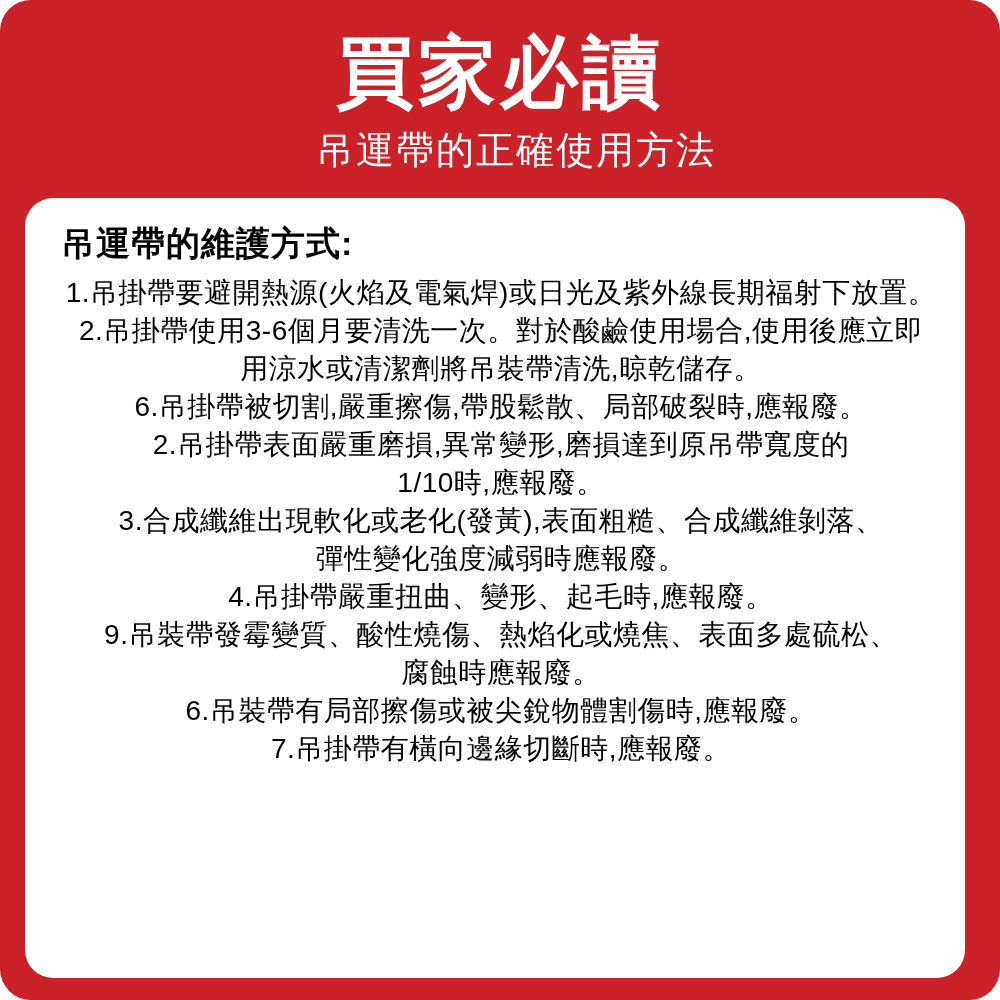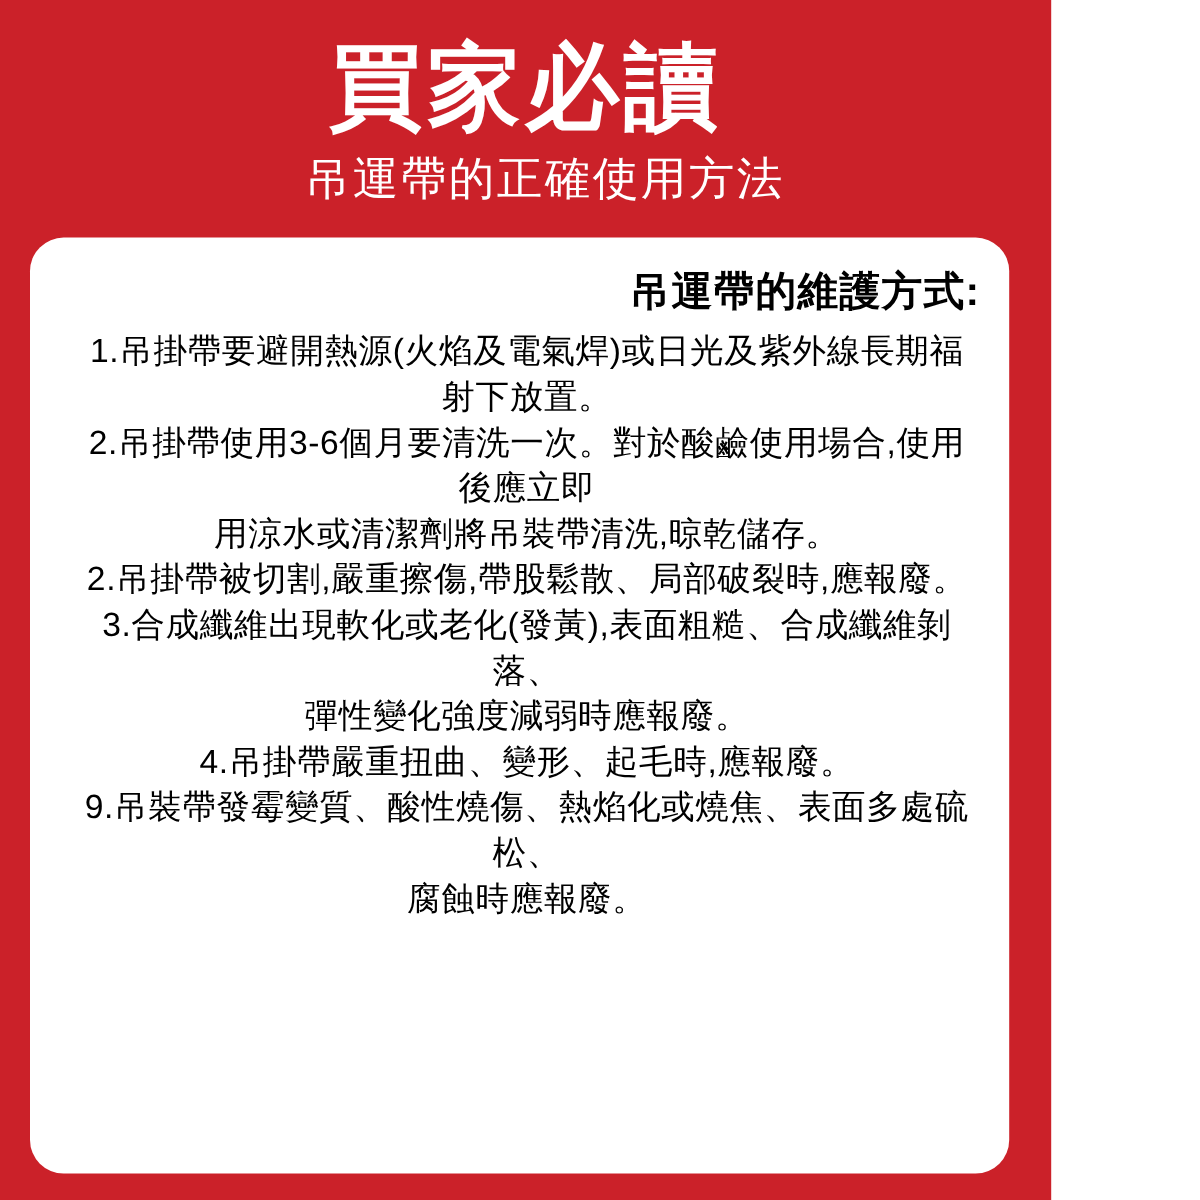--- a/index.html
+++ b/index.html
@@ -8,24 +8,25 @@
     --title: #ffffff;
     --ink: #000000;
   }
   * { margin: 0; padding: 0; box-sizing: border-box; }
   html, body {
     width: 1000px;
     font-family: "Liberation Sans", "DejaVu Sans", sans-serif;
   }
   .poster {
     position: relative;
-    width: 876px;
+    width: 1000px;
     height: 1000px;
     background: var(--bg);
     overflow: hidden;
+    border-radius: 31px;
   }
   .poster-header {
     text-align: center;
     color: var(--title);
   }
   .poster-title {
     padding-top: 30px;
     font-size: 78px;
     line-height: 84px;
     font-weight: 900;
@@ -46,21 +47,20 @@
     border-radius: 28px;
     padding: 22px 24px 20px 36px;
     color: var(--ink);
   }
   .section-heading {
     font-size: 34px;
     line-height: 46px;
     font-weight: 800;
     letter-spacing: 1px;
     margin-bottom: 8px;
-    text-align: right;
   }
   .section + .section .section-heading {
     margin-top: 18px;
   }
   .line {
     font-size: 28px;
     line-height: 38px;
     font-weight: 400;
     white-space: pre-line;
     letter-spacing: 0.5px;
@@ -79,22 +79,26 @@
   <div class="card">
 
     <section class="section">
       <h2 class="section-heading">吊運帶的維護方式:</h2>
       <p class="line">1.吊掛帶要避開熱源(火焰及電氣焊)或日光及紫外線長期福射下放置。</p>
       <p class="line">2.吊掛帶使用3-6個月要清洗一次。對於酸鹼使用場合,使用後應立即
 用涼水或清潔劑將吊裝帶清洗,晾乾儲存。</p>
     </section>
 
     <section class="section">
-      <p class="line">2.吊掛帶被切割,嚴重擦傷,帶股鬆散、局部破裂時,應報廢。</p>
+      <p class="line">6.吊掛帶被切割,嚴重擦傷,帶股鬆散、局部破裂時,應報廢。</p>
+      <p class="line">2.吊掛帶表面嚴重磨損,異常變形,磨損達到原吊帶寬度的
+1/10時,應報廢。</p>
       <p class="line">3.合成纖維出現軟化或老化(發黃),表面粗糙、合成纖維剝落、
 彈性變化強度減弱時應報廢。</p>
       <p class="line">4.吊掛帶嚴重扭曲、變形、起毛時,應報廢。</p>
       <p class="line">9.吊裝帶發霉變質、酸性燒傷、熱焰化或燒焦、表面多處硫松、
 腐蝕時應報廢。</p>
+      <p class="line">6.吊裝帶有局部擦傷或被尖銳物體割傷時,應報廢。</p>
+      <p class="line">7.吊掛帶有橫向邊緣切斷時,應報廢。</p>
     </section>
 
   </div>
 </div>
 
 </body></html>

